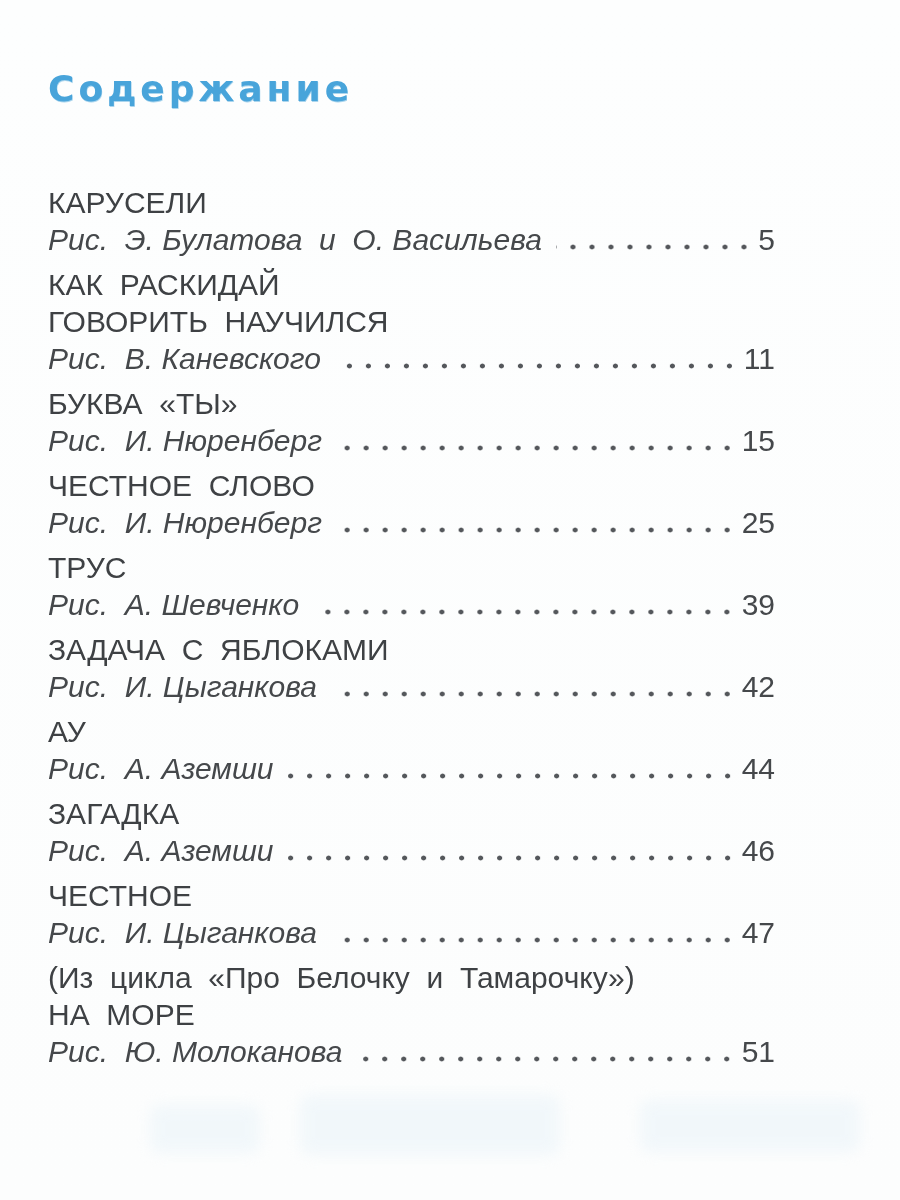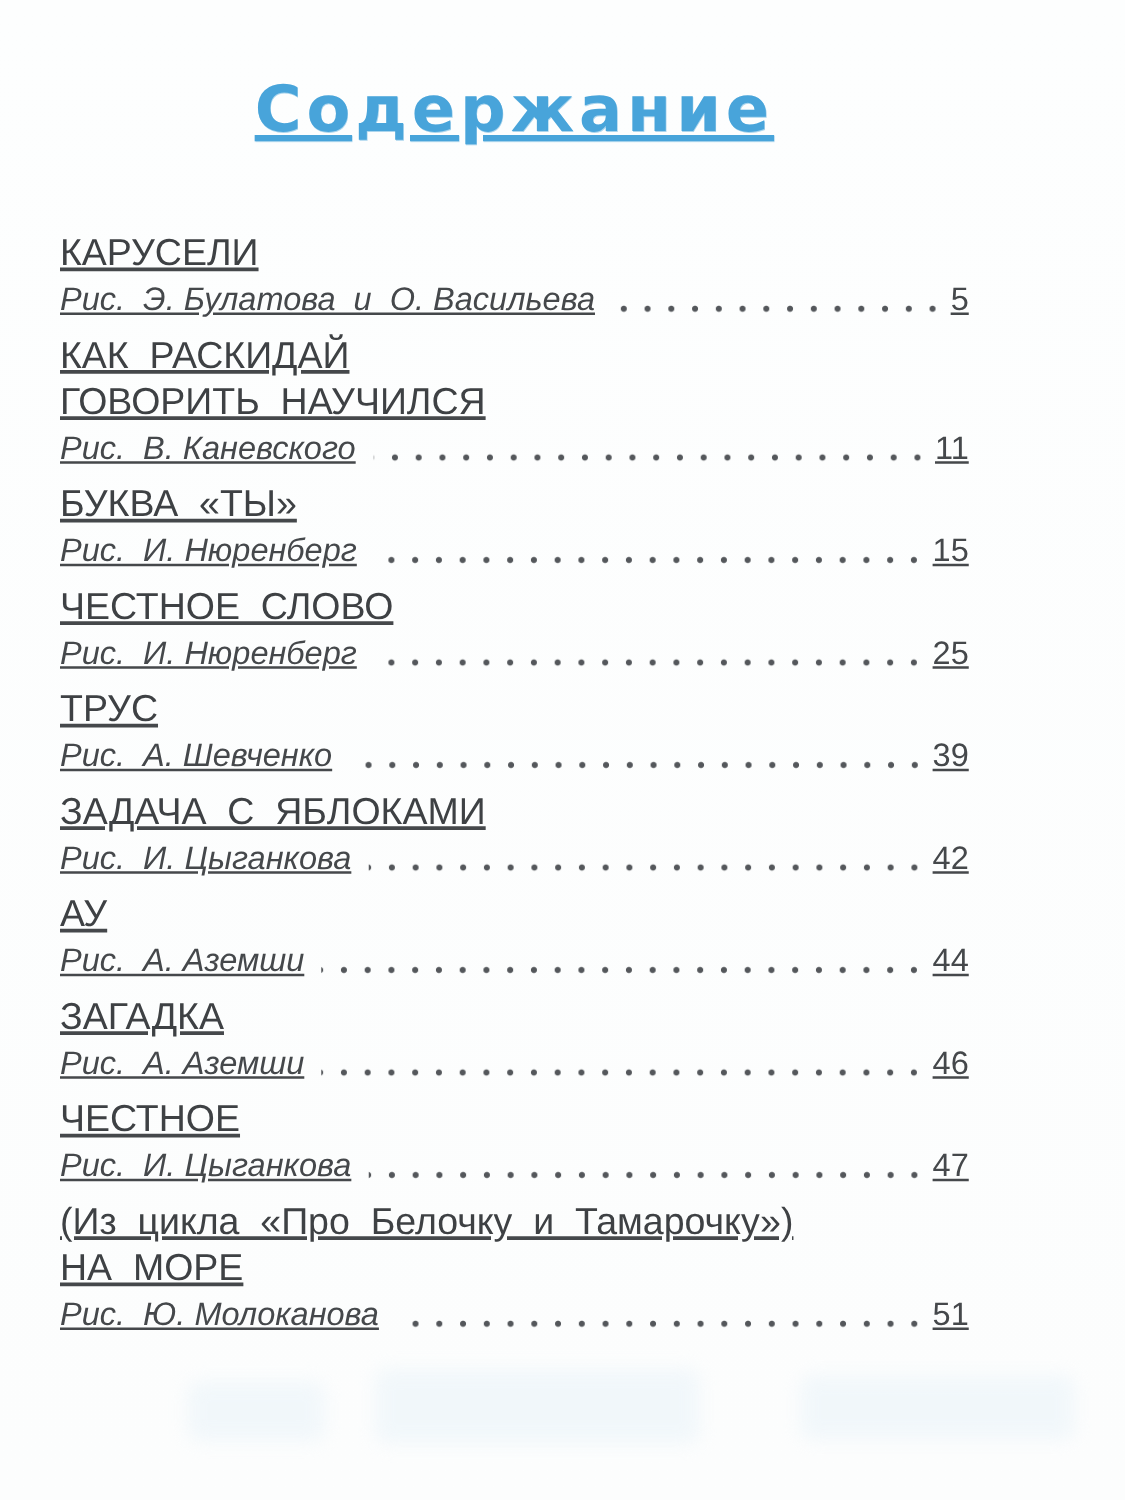--- a/index.html
+++ b/index.html
@@ -18,50 +18,47 @@
   .scan-page {
     position: absolute;
     inset: 0;
     background: linear-gradient(180deg, #fdfefe 0%, #fcfdfd 100%);
   }
   .page-title {
     position: absolute;
     top: 62px;
     left: 48px;
     width: 727px;
-    text-align: center;
     font-family: "DejaVu Sans", sans-serif;
     font-weight: bold;
-    font-size: 51px;
+    font-size: 36px;
     line-height: 54px;
     letter-spacing: 4px;
     color: #48a4da;
     text-shadow: 0.5px 0.5px 0 rgba(72,164,218,0.45);
-    text-decoration: underline;
   }
   .toc {
     position: absolute;
     top: 184px;
     left: 48px;
     width: 727px;
-    text-decoration: underline;
   }
   .toc-entry {
     margin-bottom: 8px;
   }
   .entry-title-line {
     font-size: 30px;
     line-height: 37px;
     white-space: pre;
     color: #3e4144;
   }
   .entry-row {
     display: flex;
     align-items: baseline;
-    font-size: 26px;
+    font-size: 30px;
     line-height: 37px;
   }
   .illustrator {
     font-style: italic;
     white-space: pre;
     color: #45484b;
     flex: 0 0 auto;
   }
   .dot-leader {
     flex: 1 1 auto;

